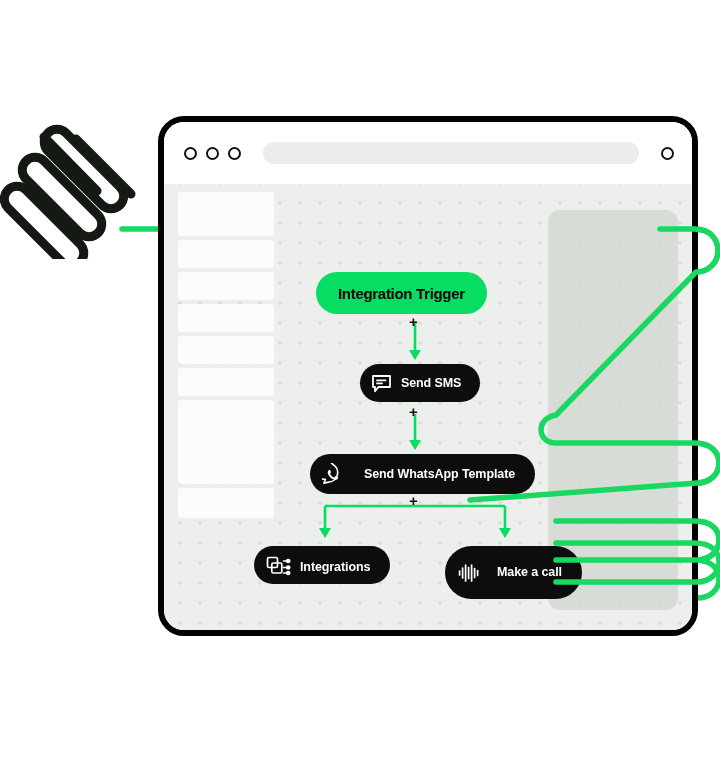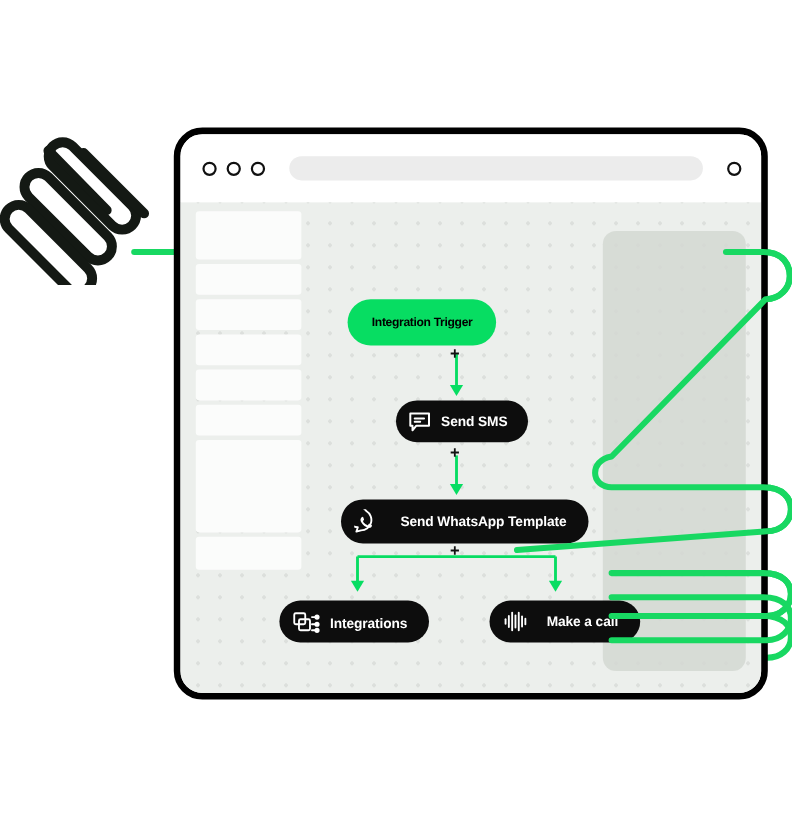--- a/index.html
+++ b/index.html
@@ -76,21 +76,21 @@
   .node{
     position:absolute;
     display:flex;align-items:center;gap:9px;
     border-radius:999px;
     white-space:nowrap;
     box-sizing:border-box;
   }
   .node.dark{background:#0d0d0d;color:#ffffff;}
   .node.green{background:#07dd62;color:#000000;}
   .node-label{font-size:12.5px;font-weight:700;letter-spacing:-.1px;line-height:1;}
-  .node.green .node-label{font-size:11px;font-weight:700;letter-spacing:-.3px;}
+  .node.green .node-label{font-size:15px;font-weight:700;letter-spacing:-.3px;}
   .node-icon{display:flex;align-items:center;justify-content:center;flex:0 0 auto;}
 
   
   .plus{
     position:absolute;color:#111111;font-size:15px;font-weight:700;line-height:1;
     font-family:"Liberation Sans",sans-serif;
   }
   .conn{position:absolute;pointer-events:none;}
 </style>
 </head>
@@ -221,21 +221,21 @@
             <rect x="5.8" y="7" width="10" height="10" rx="1.4"></rect>
             <path d="M17.6,5 L20.6,5 M17.6,11.5 L20.6,11.5 M17.6,17 L20.6,17"></path>
             <circle cx="22.2" cy="5" r="1.5" fill="#ffffff"></circle>
             <circle cx="22.2" cy="11.5" r="1.5" fill="#ffffff"></circle>
             <circle cx="22.2" cy="17" r="1.5" fill="#ffffff"></circle>
           </svg>
         </span>
         <span class="node-label">Integrations</span>
       </div>
 
-      <div class="node dark" style="left:281px;top:362px;height:38px;padding:0 20px 0 13px;gap:16px;">
+      <div class="node dark" style="left:281px;top:362px;height:53px;padding:0 20px 0 13px;gap:16px;">
         <span class="node-icon">
           <svg width="23" height="20" viewBox="0 0 23 20" fill="none" stroke="#ffffff" stroke-width="1.7" stroke-linecap="round">
             <path d="M1.6,8 L1.6,12"></path>
             <path d="M4.6,5 L4.6,15"></path>
             <path d="M7.6,2 L7.6,18"></path>
             <path d="M10.6,4.5 L10.6,15.5"></path>
             <path d="M13.6,2 L13.6,18"></path>
             <path d="M16.6,5.5 L16.6,14.5"></path>
             <path d="M19.6,7.5 L19.6,12.5"></path>
           </svg>

